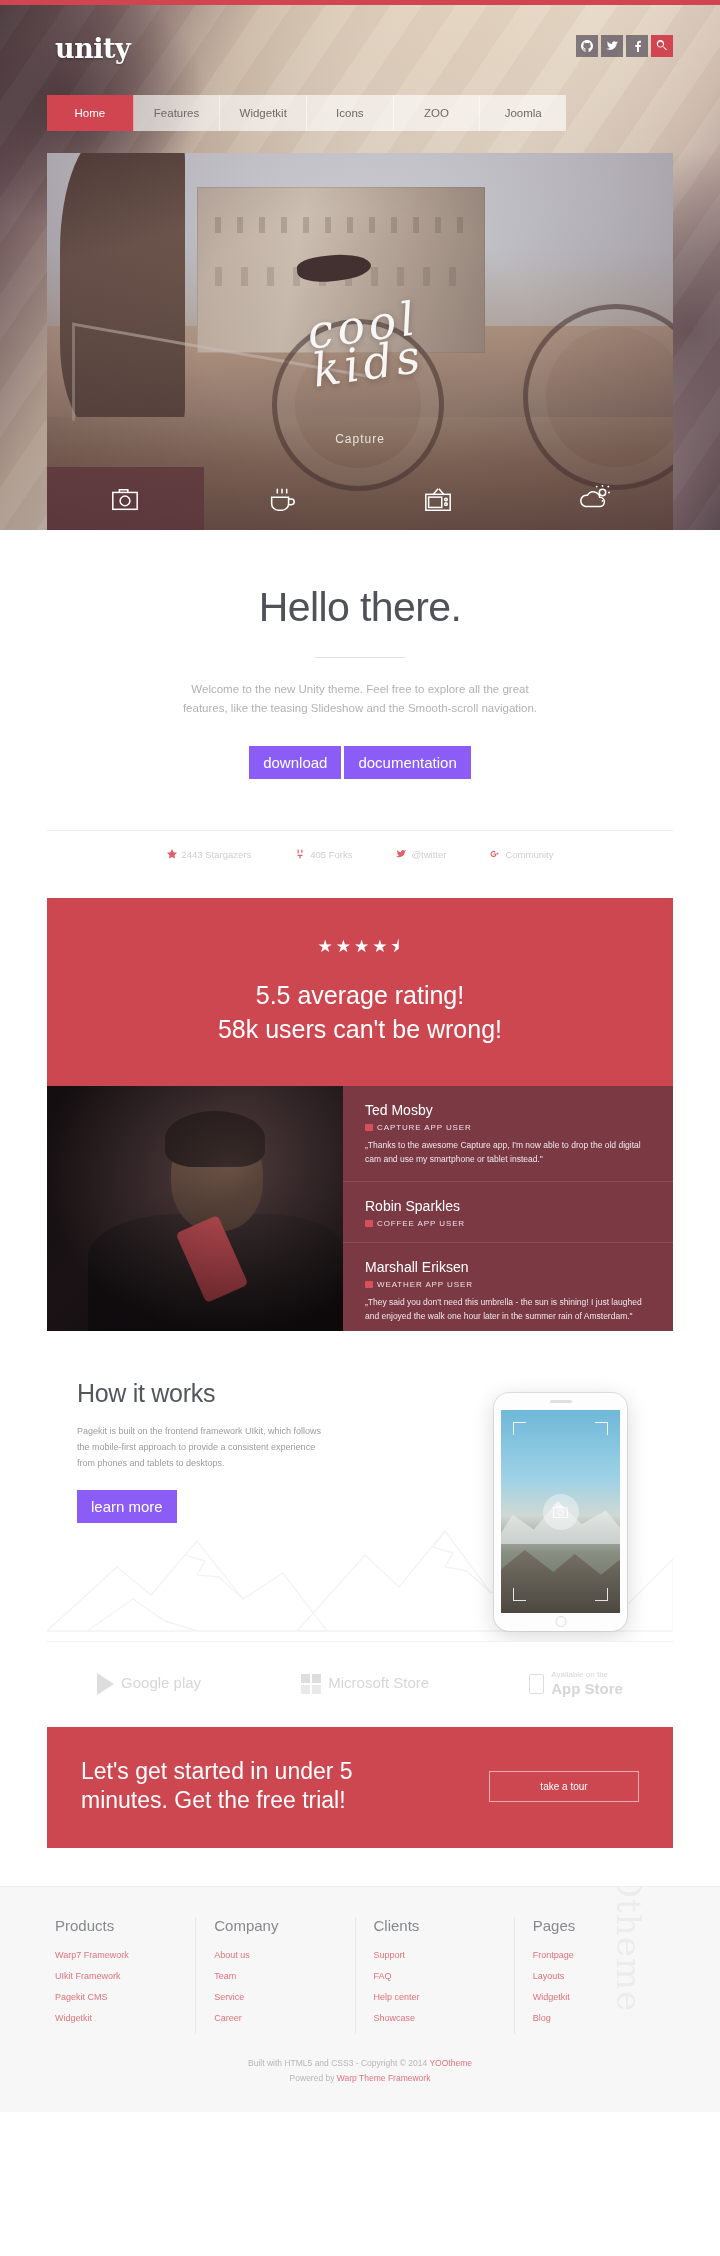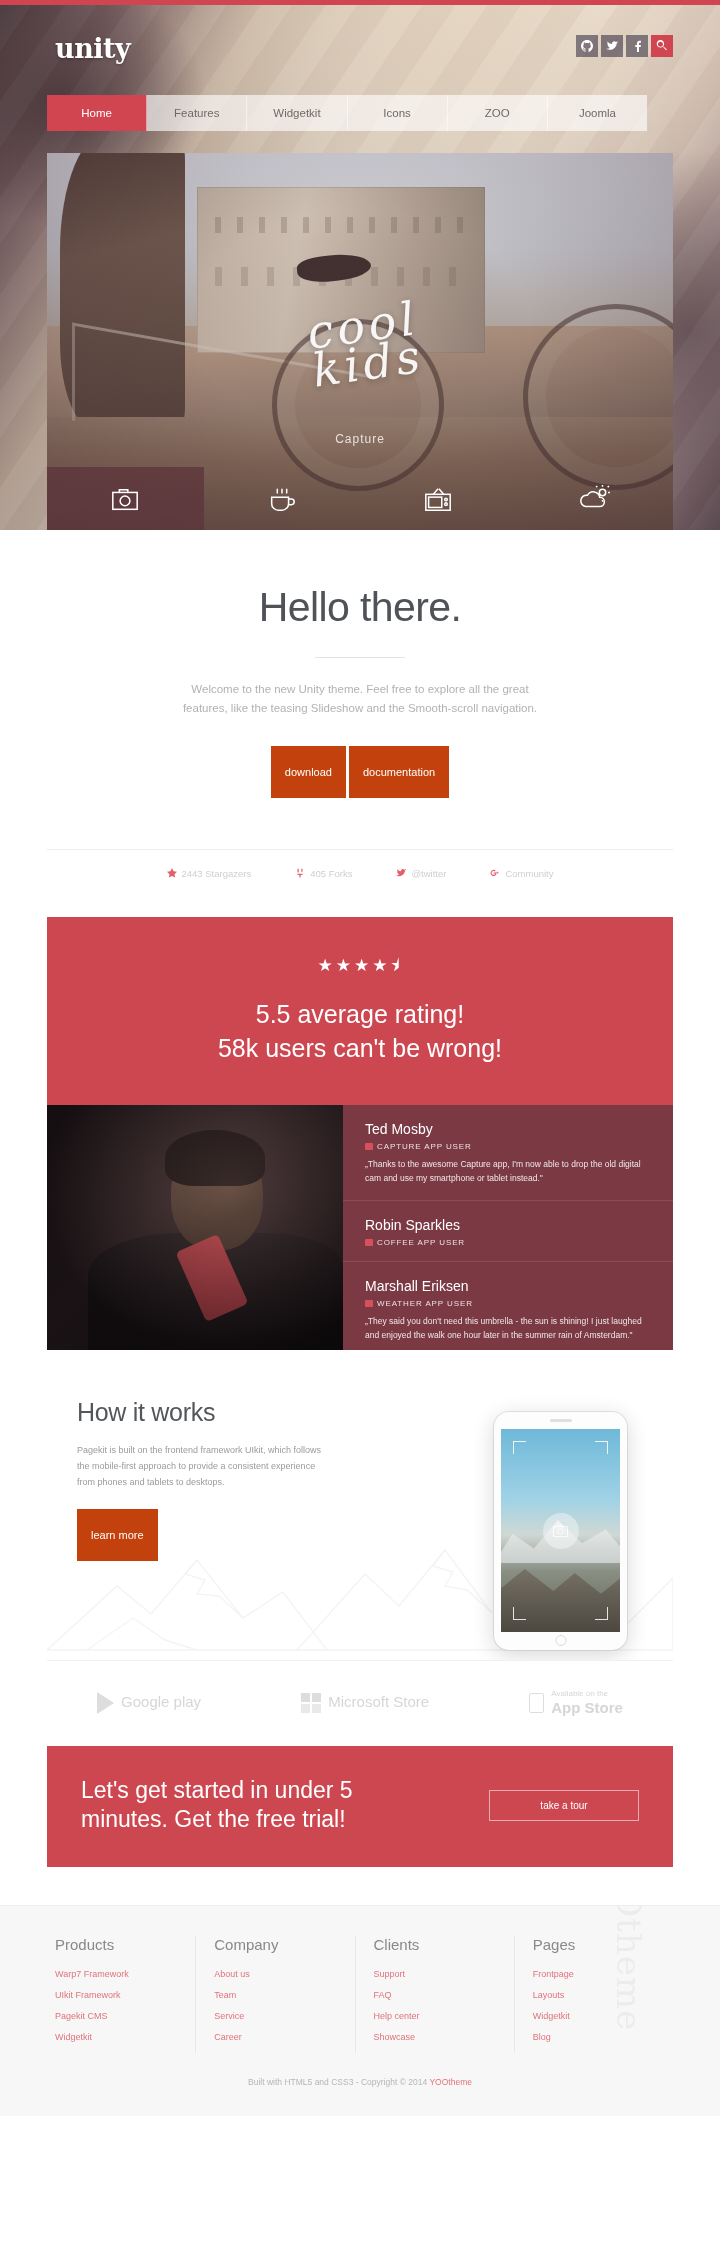--- a/index.html
+++ b/index.html
@@ -48,21 +48,21 @@
     display: flex; align-items: center; justify-content: center;
     background: rgba(45,40,60,0.55);
     cursor: pointer;
   }
   .social-btn.accent { background: #d0454f; }
   .social-btn svg { width: 12px; height: 12px; fill: #fff; }
 
   
   .nav {
     position: absolute; left: 47px; top: 90px;
-    width: 600px; height: 36px;
+    width: 519px; height: 36px;
     display: flex;
     background: rgba(255,255,255,0.62);
   }
   .nav-item {
     flex: 1;
     display: flex; align-items: center; justify-content: center;
     font-size: 11.5px; color: #6d6a68;
     cursor: pointer;
     border-right: 1px solid rgba(255,255,255,0.5);
   }
@@ -177,22 +177,22 @@
   .intro .rule {
     width: 90px; height: 1px; background: #e3e3e3;
     margin: 26px auto 22px;
   }
   .intro p {
     font-size: 11.5px; color: #b2b2b2; line-height: 1.65;
     max-width: 370px; margin: 0 auto;
   }
   .btn-row { margin-top: 28px; display: flex; justify-content: center; gap: 3px; }
   .btn-solid {
-    background: #c2410c; color: #fff; border: none;
-    font-size: 11px; padding: 20px 14px;
+    background: #8b5cf6; color: #fff; border: none;
+    font-size: 15px; padding: 8px 14px;
     font-family: inherit; cursor: pointer;
   }
 
   
   .stats {
     width: 626px; margin: 17px auto;
     border-top: 1px solid #ededed;
     padding: 18px 0 20px;
     display: flex; justify-content: center; gap: 44px;
     background: #fff;
@@ -707,14 +707,17 @@
       <a>Layouts</a>
       <a>Widgetkit</a>
       <a>Blog</a>
     </div>
   </div>
 
   <div class="footer-bottom">
     <div>
       <span>Built with HTML5 and CSS3 - Copyright © 2014 </span><a>YOOtheme</a>
     </div>
+    <div>
+      <span>Powered by </span><a>Warp Theme Framework</a>
+    </div>
   </div>
 </div>
 
 </body></html>

